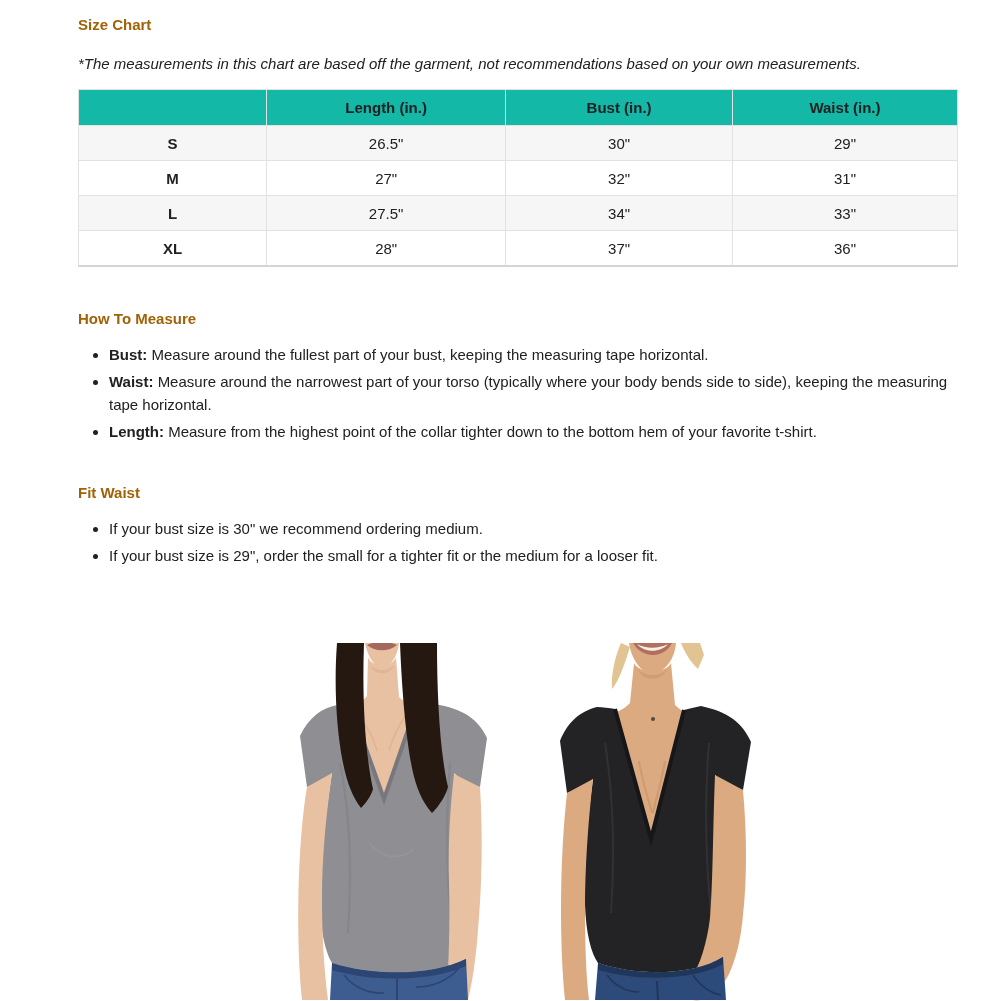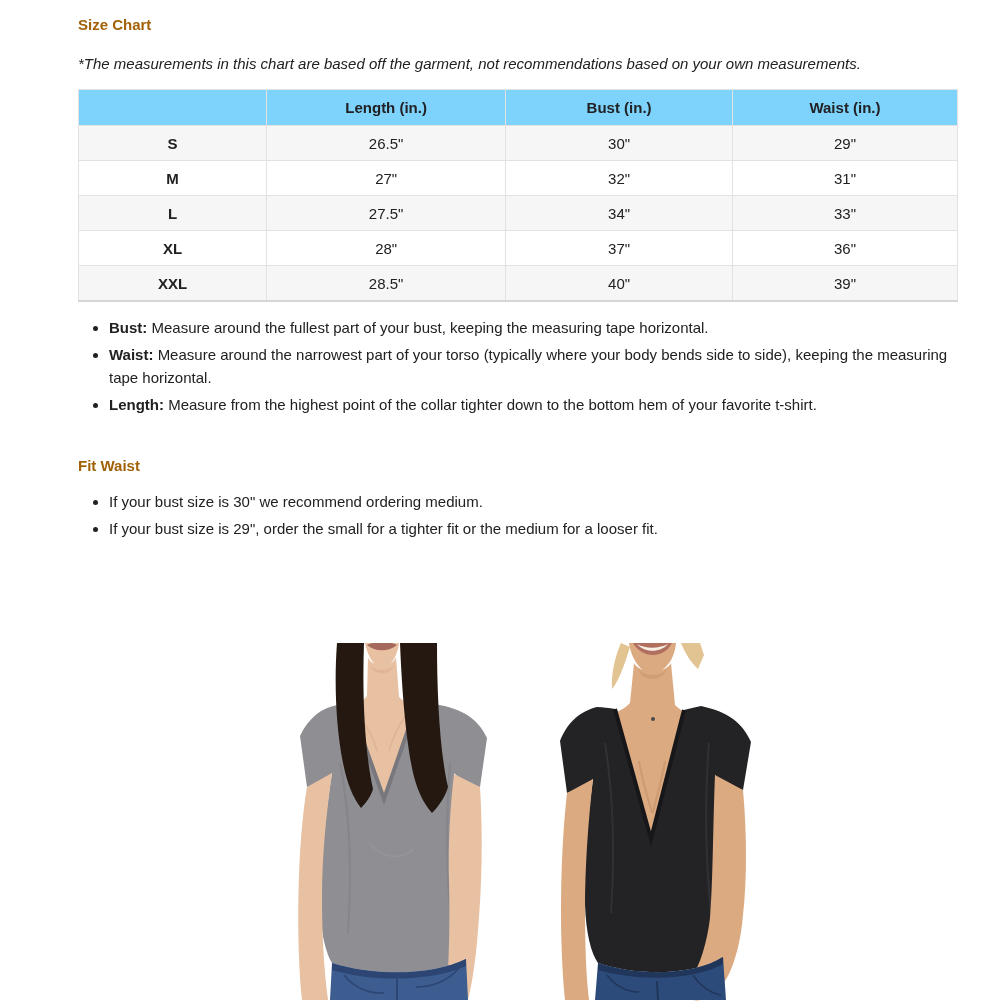--- a/index.html
+++ b/index.html
@@ -7,21 +7,21 @@
     width:1001px; height:1001px; background:#ffffff; position:relative; overflow:hidden;
     font-family:"Liberation Sans", sans-serif; color:#212124;
   }
   .content { position:absolute; left:78px; top:15px; width:880px; }
   .heading { font-size:15px; font-weight:700; margin:0; line-height:20px; color:#a16207; }
   .note { font-style:italic; font-size:15px; line-height:20px; margin:19px 0 0 0; }
   table.size-table { border-collapse:collapse; width:100%; margin-top:15px; table-layout:fixed; }
   table.size-table th, table.size-table td {
     border:1px solid #e2e2e2; font-size:15px; text-align:center; padding:0; vertical-align:middle;
   }
-  table.size-table thead th { height:35px; font-weight:700; background:#7dd3fc; }
+  table.size-table thead th { height:35px; font-weight:700; background:#14b8a6; }
   table.size-table td { height:34px; }
   table.size-table tbody tr:nth-child(odd) { background:#f6f6f6; }
   table.size-table tbody tr:nth-child(even) { background:#ffffff; }
   table.size-table td.size-cell { font-weight:700; }
   table.size-table tbody tr:last-child td { border-bottom:2px solid #d5d5d5; }
   .h2m { margin-top:42px; }
   ul.bullets { margin:14px 0 0 0; padding-left:31px; font-size:15px; line-height:23px; }
   ul.bullets li { margin-bottom:4px; }
   .b { font-weight:700;text-align:center; }
   .fit { margin-top:40px; }
@@ -70,29 +70,24 @@
         <td>27.5"</td>
         <td>34"</td>
         <td>33"</td>
       </tr>
       <tr>
         <td class="size-cell">XL</td>
         <td>28"</td>
         <td>37"</td>
         <td>36"</td>
       </tr>
-      <tr>
-        <td class="size-cell">XXL</td>
-        <td>28.5"</td>
-        <td>40"</td>
-        <td>39"</td>
-      </tr>
     </tbody>
   </table>
 
+  <h3 class="heading h2m">How To Measure</h3>
   <ul class="bullets">
     <li>
       <span class="b">Bust:</span>
       <span>Measure around the fullest part of your bust, keeping the measuring tape horizontal.</span>
     </li>
     <li>
       <span class="b">Waist:</span>
       <span>Measure around the narrowest part of your torso (typically where your body bends side to side), keeping the measuring tape horizontal.</span>
     </li>
     <li>

